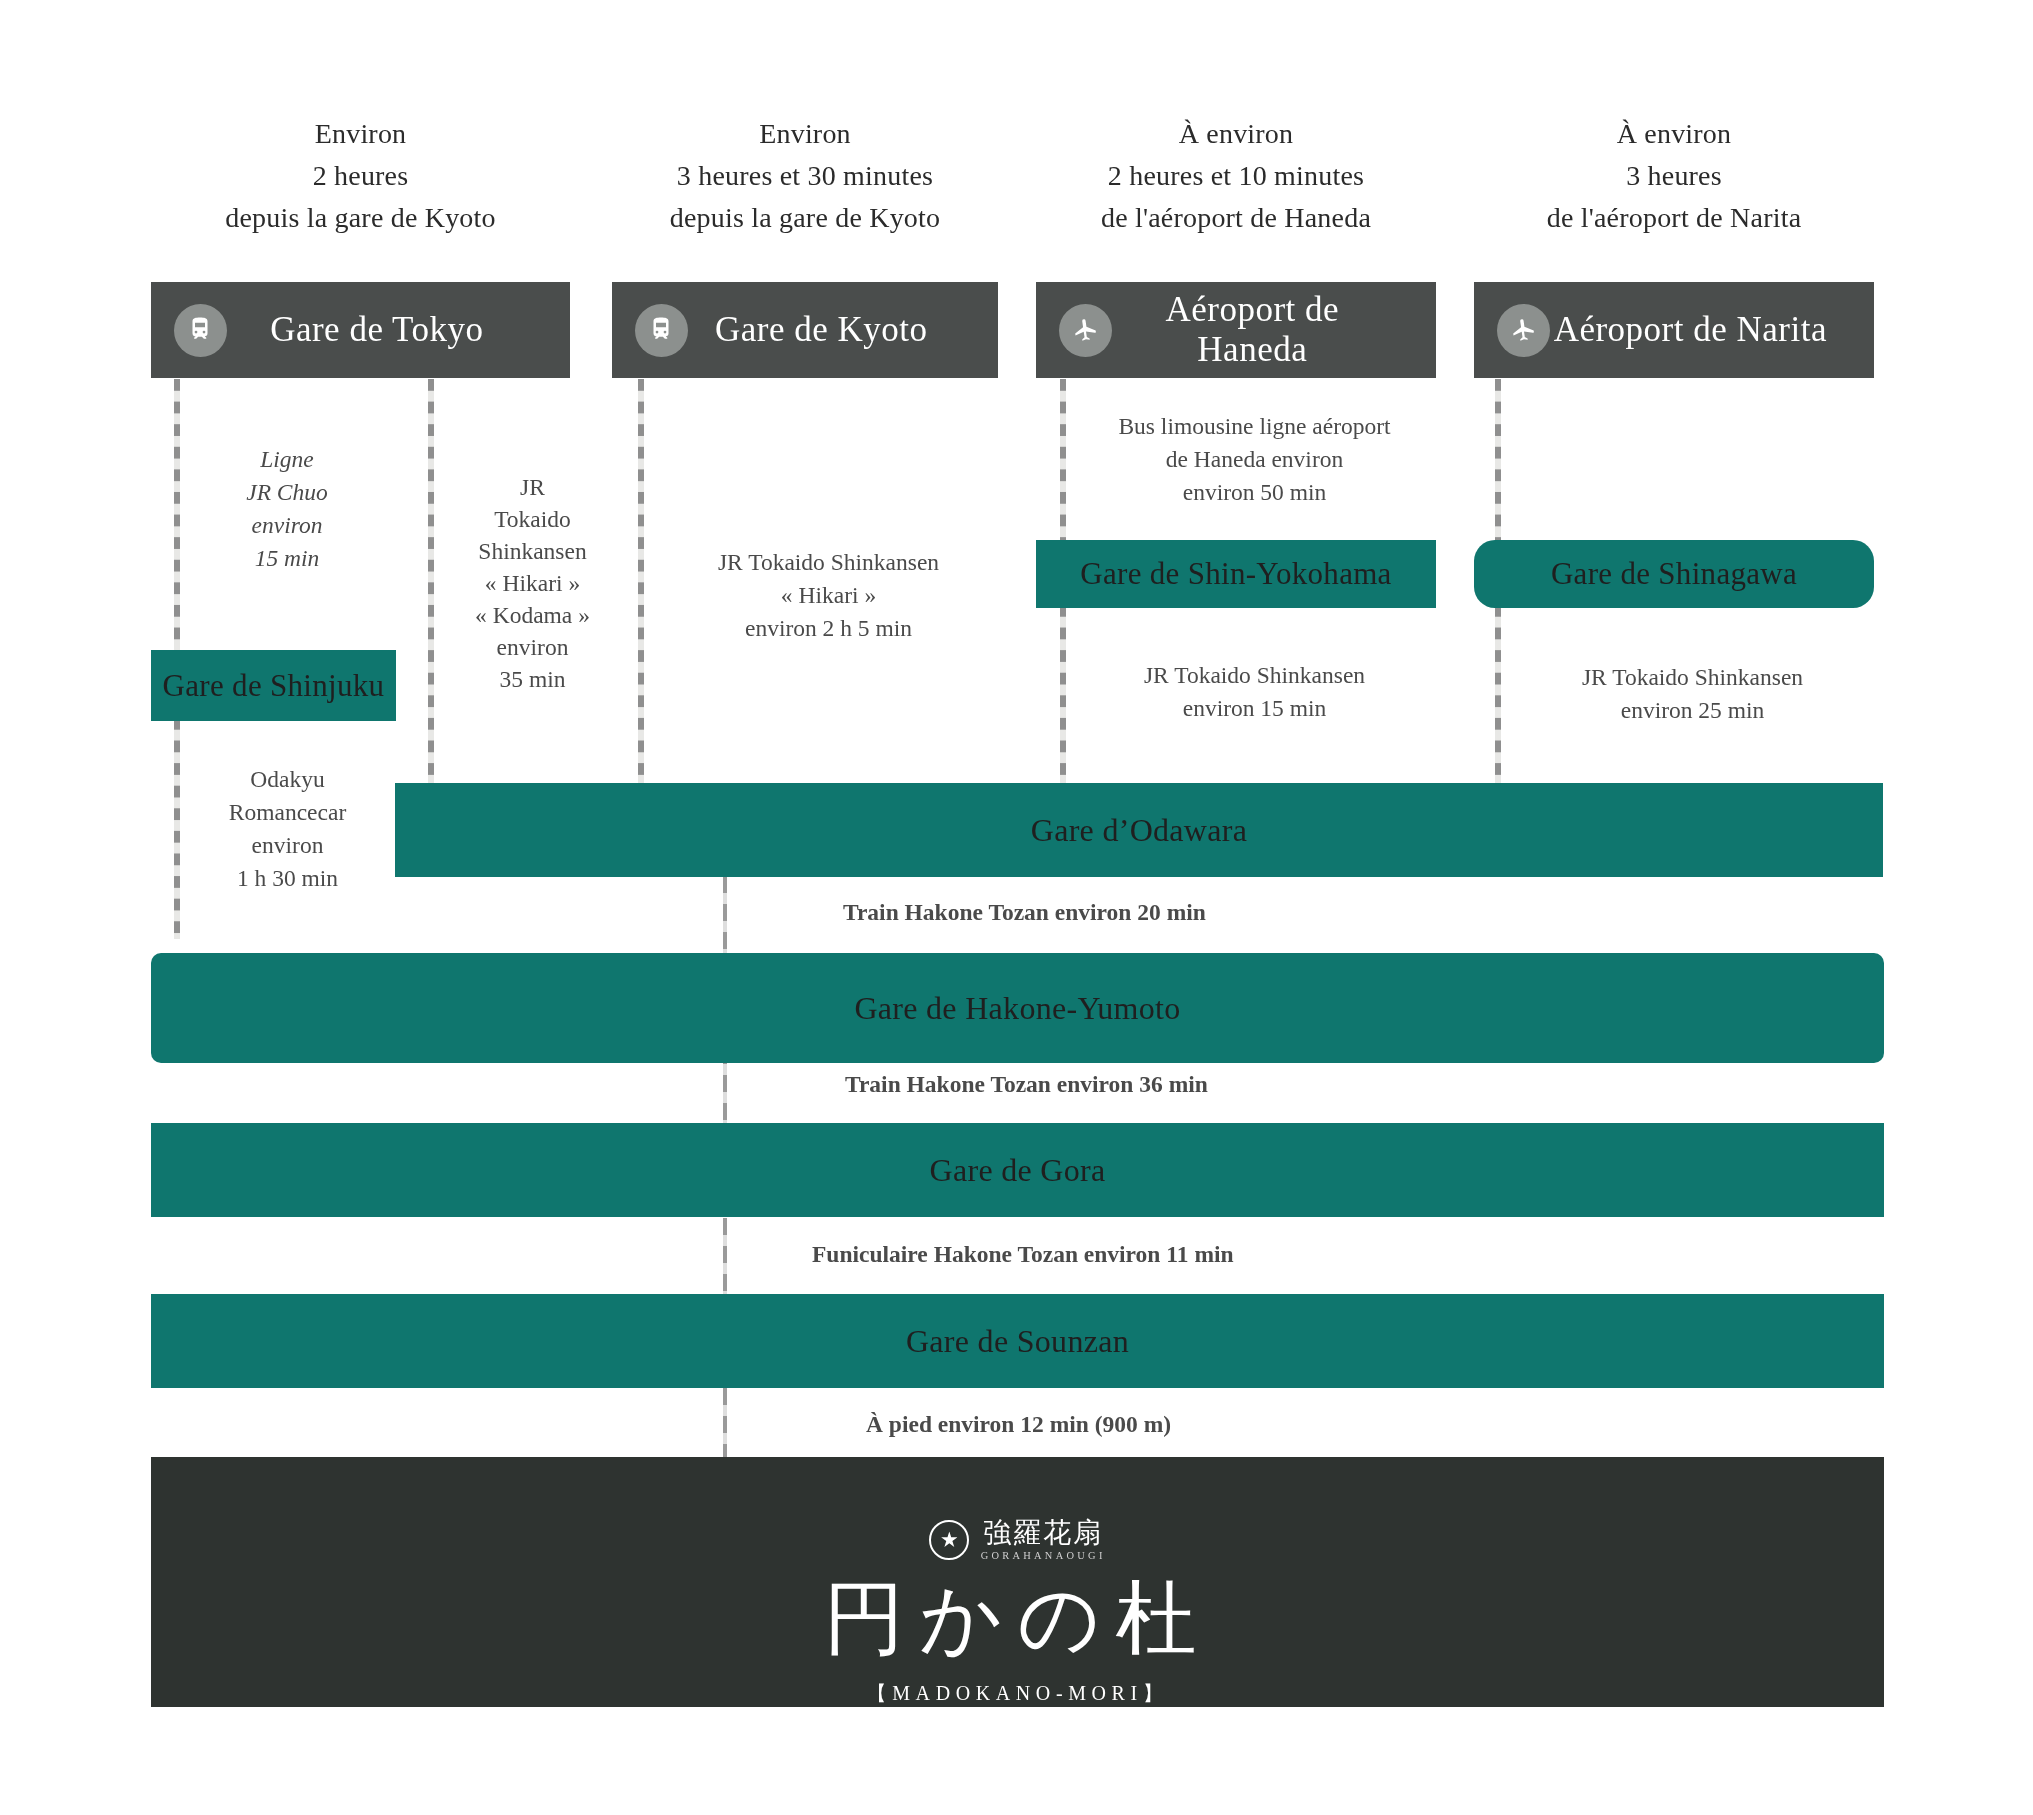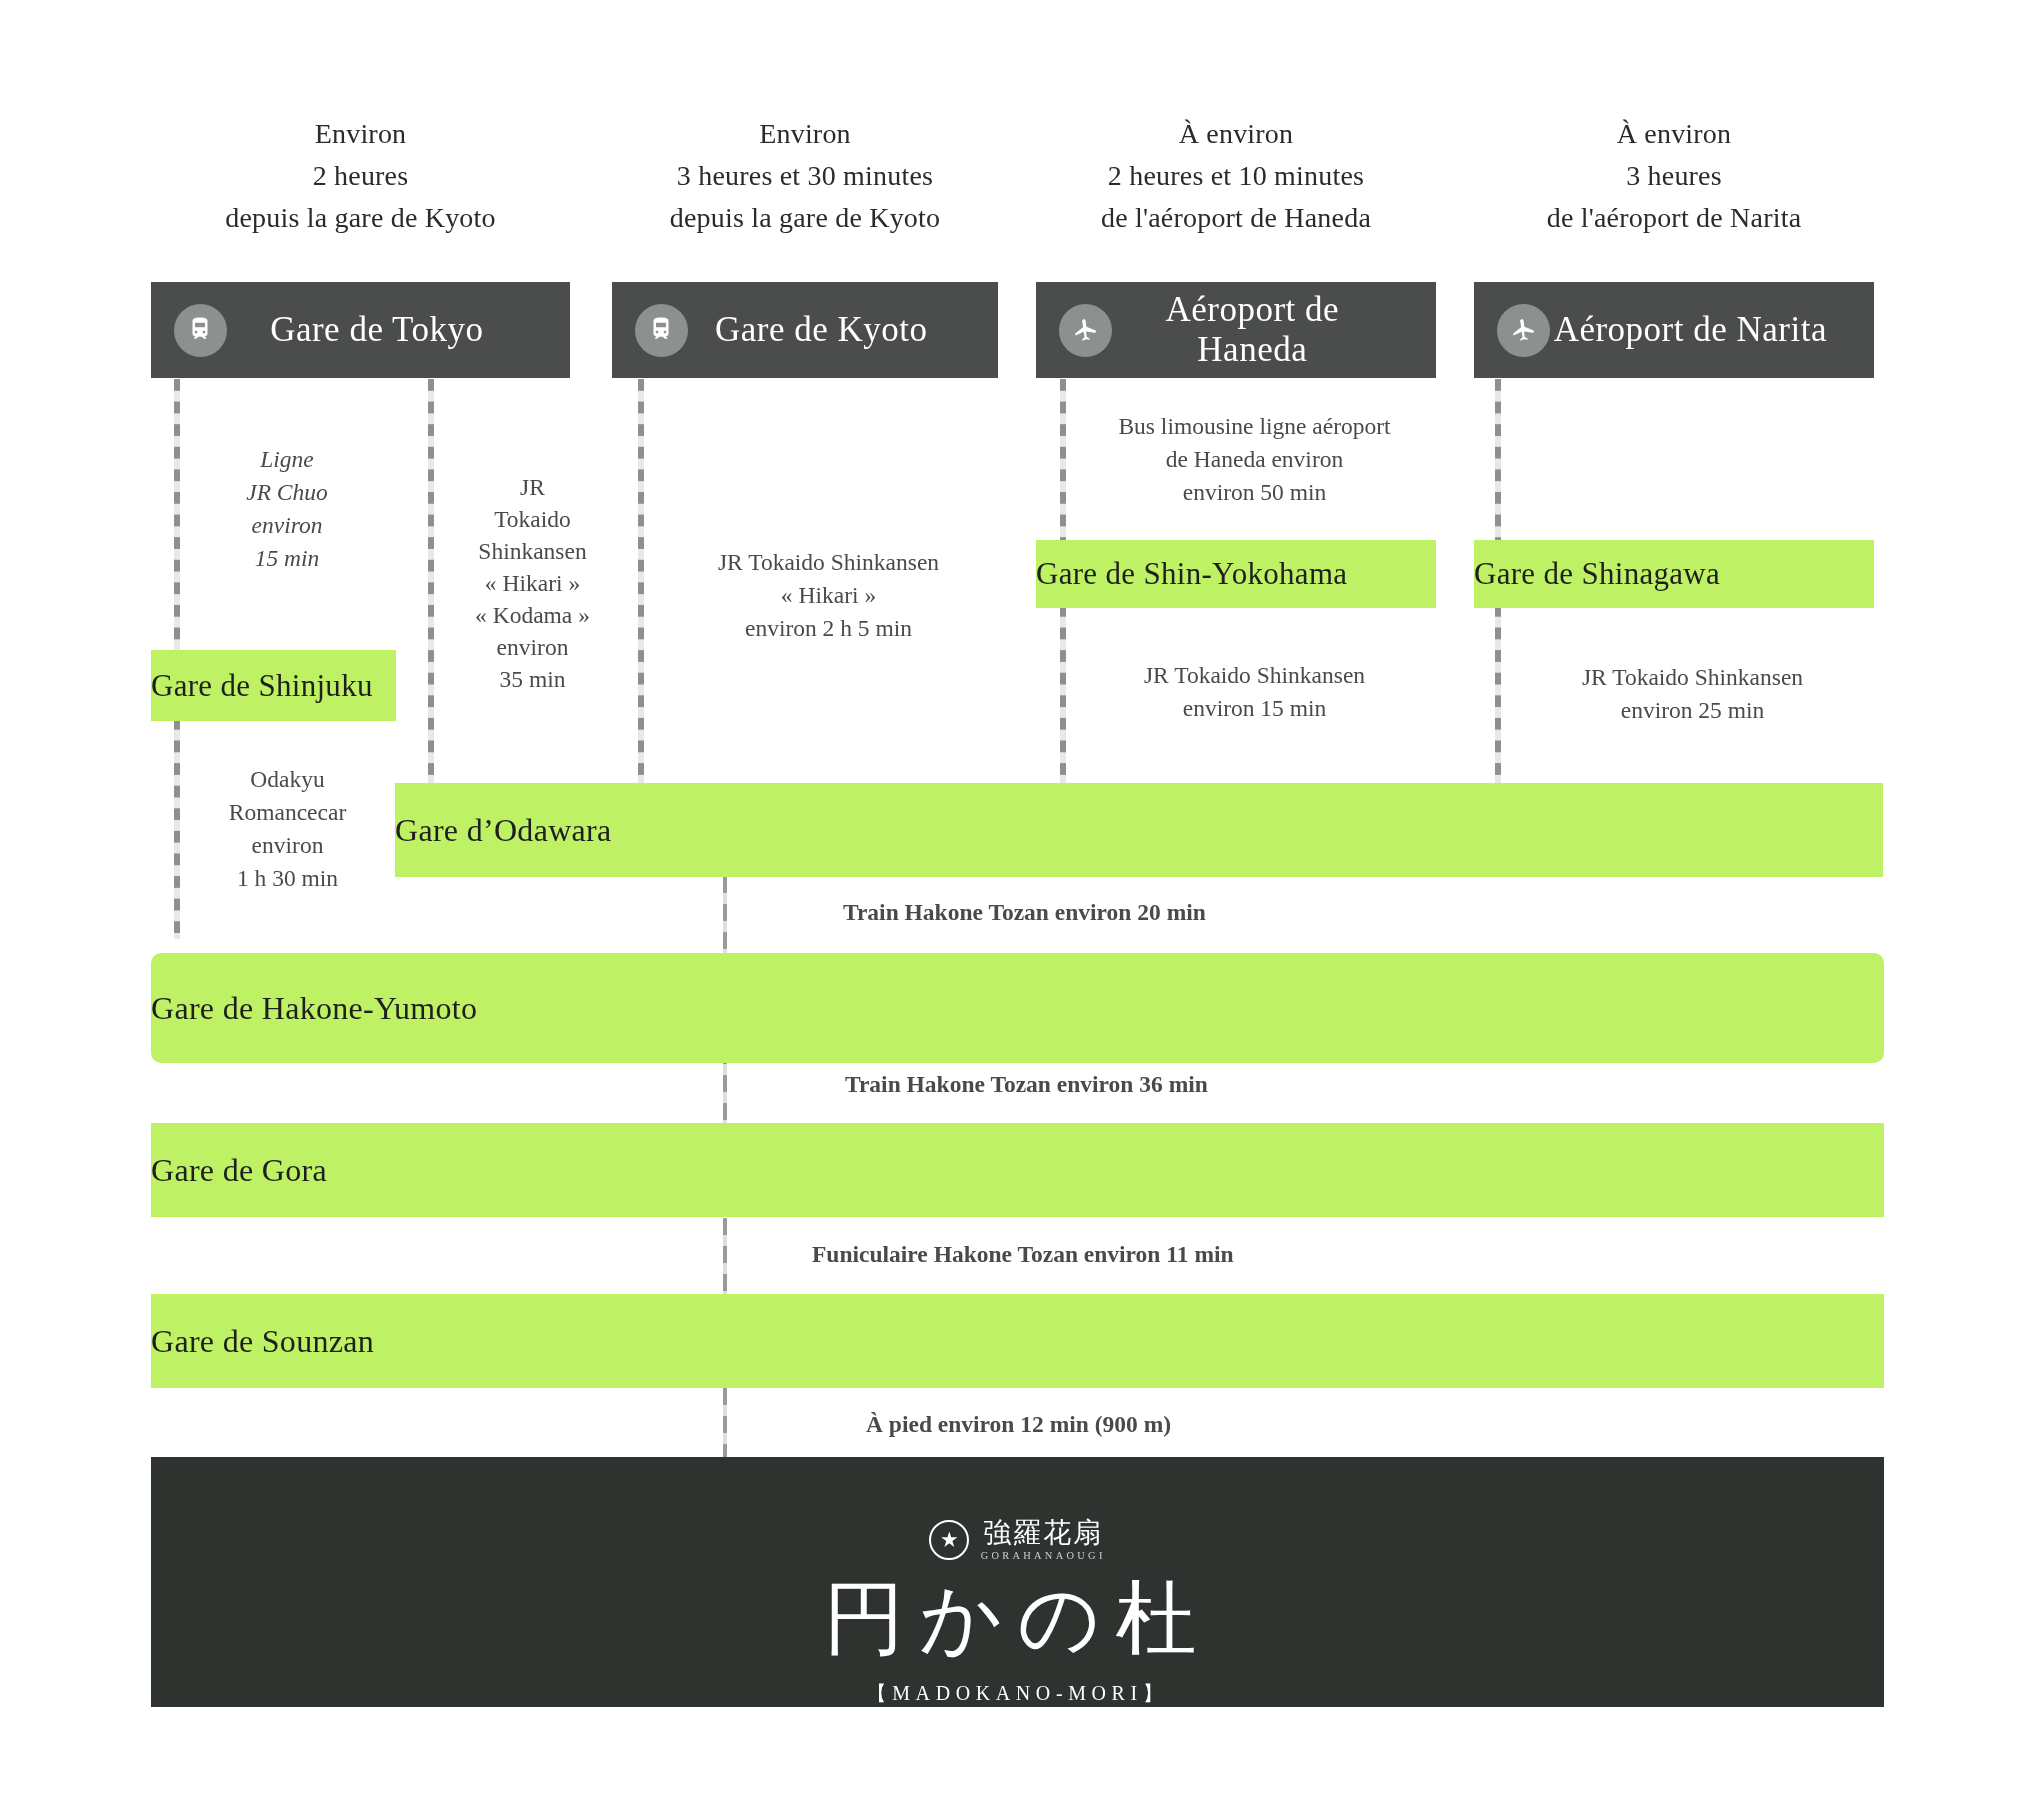--- a/index.html
+++ b/index.html
@@ -88,24 +88,24 @@
     text-align: center;
     font-size: 23.5px;
     line-height: 33px;
     color: #4a4a4a;
   }
   .leg.narrow { line-height: 32px; }
 
   
   .stbox {
     position: absolute;
-    background: #bef264;
-    display: flex;
-    align-items: center;
-    justify-content: flex-start;
+    background: #0f766e;
+    display: flex;
+    align-items: center;
+    justify-content: center;
     color: #1f1f1f;
     font-size: 31px;
     letter-spacing: 0.3px;
   }
   .stbox.wide { font-size: 32px; }
 
   
   .connector-label {
     position: absolute;
     font-size: 23.5px;
@@ -302,21 +302,21 @@
   <div class="stbox" style="left:1036px; top:540px; width:400px; height:68px;">
     <span>Gare de Shin-Yokohama</span>
   </div>
 
   <div class="leg" style="left:1073px; top:659px; width:363px;">
     <div>JR Tokaido Shinkansen</div>
     <div>environ 15 min</div>
   </div>
 
 
-  <div class="stbox" style="left:1474px; top:540px; width:400px; height:68px;">
+  <div class="stbox" style="left:1474px; top:540px; width:400px; height:68px;border-radius:21px;">
     <span>Gare de Shinagawa</span>
   </div>
 
   <div class="leg" style="left:1511px; top:661px; width:363px;">
     <div>JR Tokaido Shinkansen</div>
     <div>environ 25 min</div>
   </div>
 
   <div class="stbox wide" style="left:395px; top:783px; width:1488px; height:94px;">
     <span>Gare d’Odawara</span>

